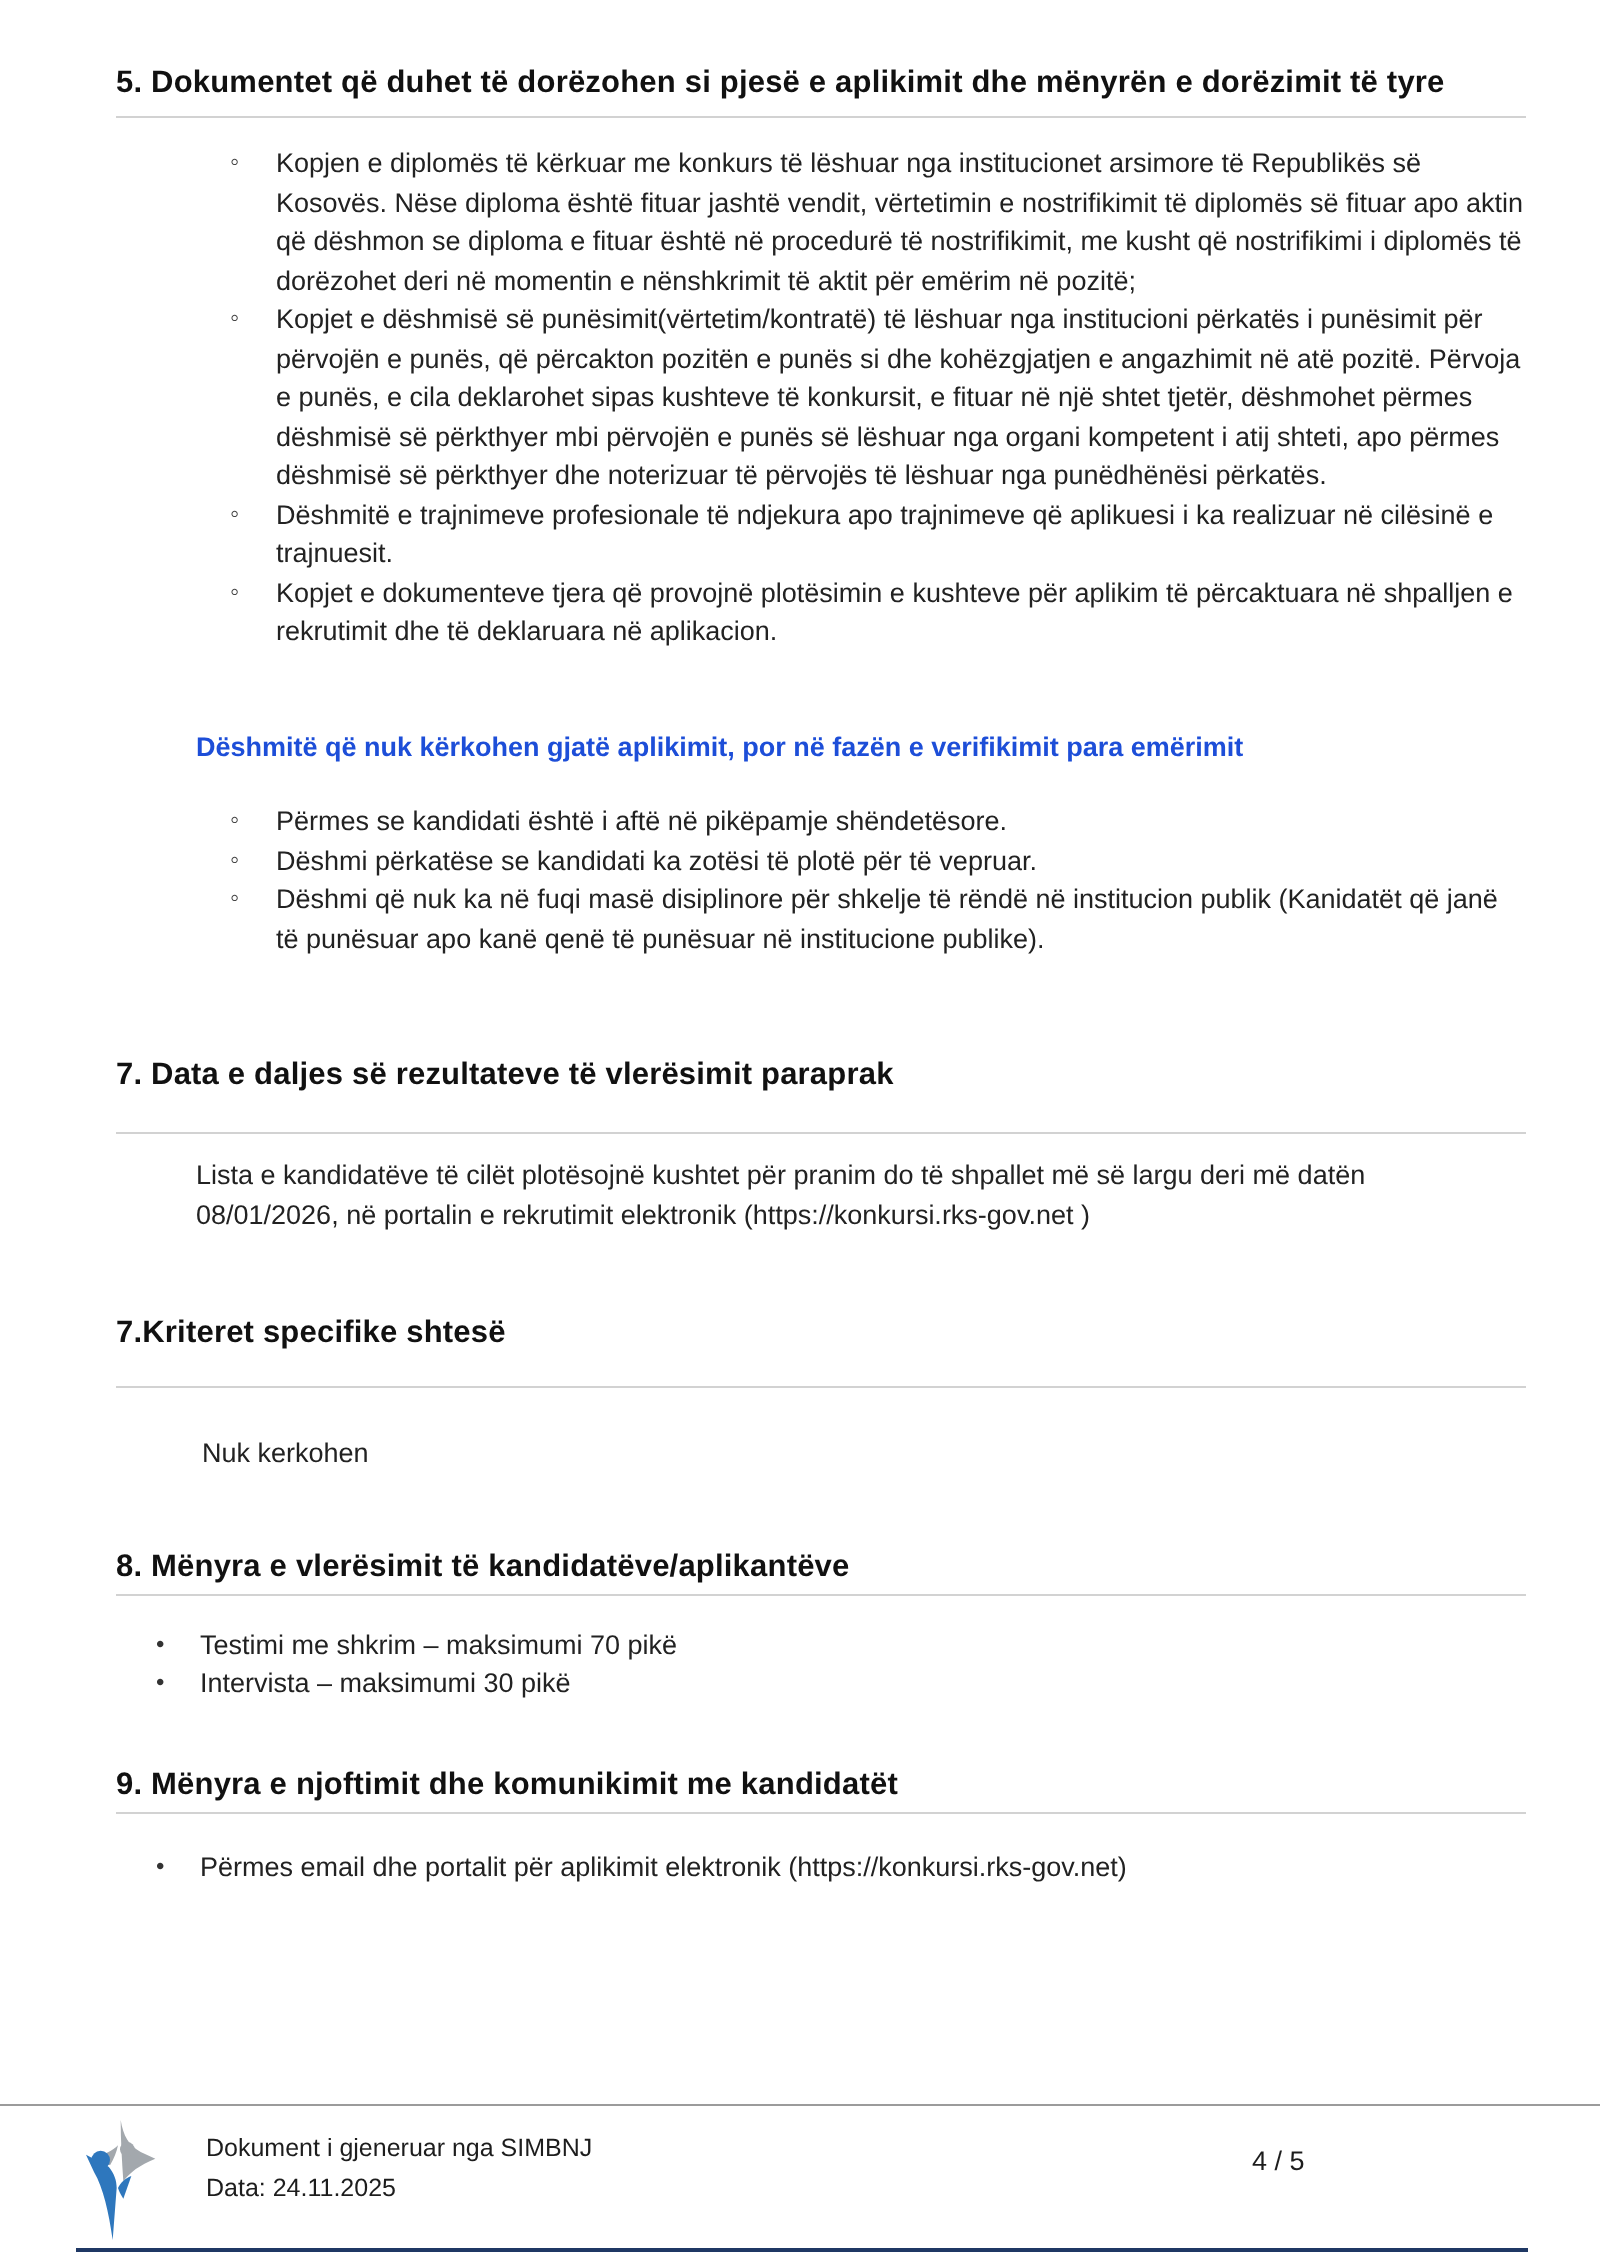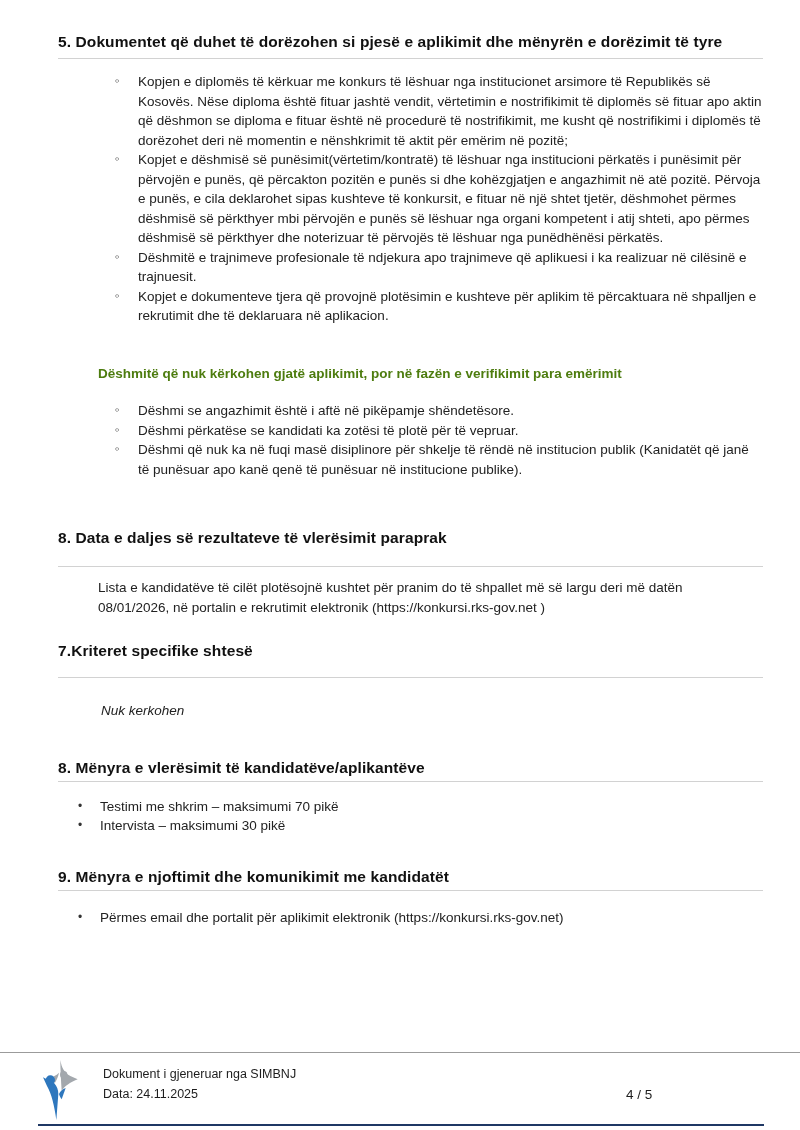--- a/index.html
+++ b/index.html
@@ -67,38 +67,38 @@
     top: 0;
     font-size: 12px;
     color: #333333;
   }
 
   .subhead {
     margin: 38px 0 0 40px;
     font-size: 13.5px;
     line-height: 19.5px;
     font-weight: bold;
-    color: #4d7c0f;
+    color: #1d4ed8;
   }
   .body-par {
     margin: 11px 0 0 40px;
     font-size: 13.5px;
     line-height: 19.5px;
     color: #222222;
     max-width: 650px;
   }
   .body-par.small-indent { margin-left: 43px; }
 
   .sp-sec6 { margin-top: 47px; }
-  .sp-sec7 { margin-top: 22px; }
+  .sp-sec7 { margin-top: 38px; }
   .sp-sec8 { margin-top: 35px; }
   .sp-sec9 { margin-top: 30px; }
   .rule-gap6 { margin-top: 17px; }
   .rule-gap7 { margin-top: 15px; }
-  .par-gap7 { margin-top: 23px; font-style: italic; }
+  .par-gap7 { margin-top: 23px; }
 
   
   .footer {
     position: absolute;
     left: 0;
     top: 1052px;
     width: 800px;
     height: 70px;
     border-top: 1px solid #9b9b9b;
   }
@@ -116,21 +116,20 @@
     font-size: 12.5px;
     line-height: 20px;
     color: #1d1d1d;
   }
   .page-number {
     position: absolute;
     left: 626px;
     top: 20px;
     font-size: 13.5px;
     color: #1d1d1d;
-    margin-top: 14px;
   }
   .bottom-line {
     position: absolute;
     left: 38px;
     top: 1124px;
     width: 726px;
     height: 2px;
     background: #1f3864;
   }
 </style>
@@ -144,28 +143,28 @@
       <h2 class="sec-heading">5. Dokumentet që duhet të dorëzohen si pjesë e aplikimit dhe mënyrën e dorëzimit të tyre</h2>
       <hr class="rule tight">
       <ul class="circle-list">
         <li>Kopjen e diplomës të kërkuar me konkurs të lëshuar nga institucionet arsimore të Republikës së Kosovës. Nëse diploma është fituar jashtë vendit, vërtetimin e nostrifikimit të diplomës së fituar apo aktin që dëshmon se diploma e fituar është në procedurë të nostrifikimit, me kusht që nostrifikimi i diplomës të dorëzohet deri në momentin e nënshkrimit të aktit për emërim në pozitë;</li>
         <li>Kopjet e dëshmisë së punësimit(vërtetim/kontratë) të lëshuar nga institucioni përkatës i punësimit për përvojën e punës, që përcakton pozitën e punës si dhe kohëzgjatjen e angazhimit në atë pozitë. Përvoja e punës, e cila deklarohet sipas kushteve të konkursit, e fituar në një shtet tjetër, dëshmohet përmes dëshmisë së përkthyer mbi përvojën e punës së lëshuar nga organi kompetent i atij shteti, apo përmes dëshmisë së përkthyer dhe noterizuar të përvojës të lëshuar nga punëdhënësi përkatës.</li>
         <li>Dëshmitë e trajnimeve profesionale të ndjekura apo trajnimeve që aplikuesi i ka realizuar në cilësinë e trajnuesit.</li>
         <li>Kopjet e dokumenteve tjera që provojnë plotësimin e kushteve për aplikim të përcaktuara në shpalljen e rekrutimit dhe të deklaruara në aplikacion.</li>
       </ul>
       <p class="subhead">Dëshmitë që nuk kërkohen gjatë aplikimit, por në fazën e verifikimit para emërimit</p>
       <ul class="circle-list" style="margin-top:18px;">
-        <li>Dëshmi se angazhimit është i aftë në pikëpamje shëndetësore.</li>
+        <li>Përmes se kandidati është i aftë në pikëpamje shëndetësore.</li>
         <li>Dëshmi përkatëse se kandidati ka zotësi të plotë për të vepruar.</li>
         <li>Dëshmi që nuk ka në fuqi masë disiplinore për shkelje të rëndë në institucion publik (Kanidatët që janë të punësuar apo kanë qenë të punësuar në institucione publike).</li>
       </ul>
     </section>
 
     <section class="sp-sec6">
-      <h2 class="sec-heading">8. Data e daljes së rezultateve të vlerësimit paraprak</h2>
+      <h2 class="sec-heading">7. Data e daljes së rezultateve të vlerësimit paraprak</h2>
       <hr class="rule rule-gap6">
       <p class="body-par">Lista e kandidatëve të cilët plotësojnë kushtet për pranim do të shpallet më së largu deri më datën 08/01/2026, në portalin e rekrutimit elektronik (https://konkursi.rks-gov.net )</p>
     </section>
 
     <section class="sp-sec7">
       <h2 class="sec-heading">7.Kriteret specifike shtesë</h2>
       <hr class="rule rule-gap7">
       <p class="body-par small-indent par-gap7">Nuk kerkohen</p>
     </section>
 

